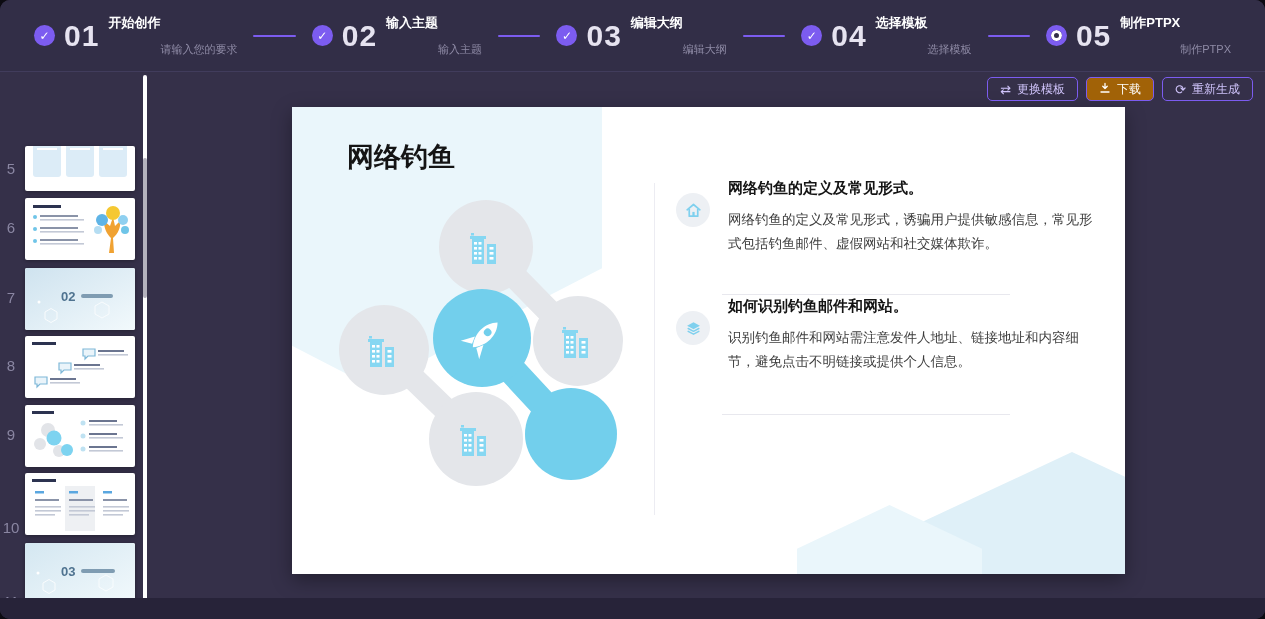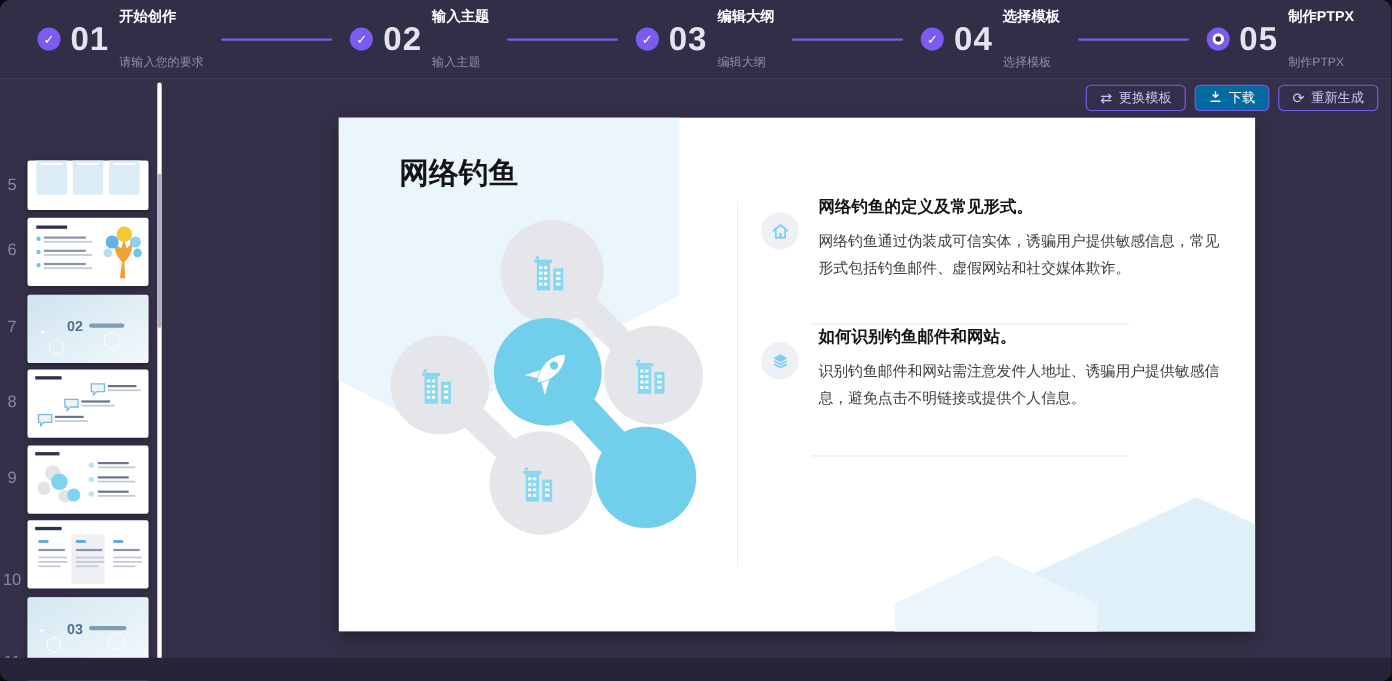--- a/index.html
+++ b/index.html
@@ -8,46 +8,46 @@
 
   
   .topbar { position:absolute; left:0; top:0; right:0; height:72px; background:#322e47;
             border-bottom:1px solid #413c5c; display:flex; align-items:center; padding:0 34px; z-index:5; }
   .step { display:flex; align-items:center; gap:9px; cursor:pointer; }
   .step-check { width:21px; height:21px; border-radius:50%; background:#7c5cf0; color:#fff;
                 font-size:12px; font-weight:bold; display:flex; align-items:center; justify-content:center; }
   .step-ring { width:21px; height:21px; border-radius:50%; border:5px solid #7c5cf0;
                background:#322e47; box-shadow:inset 0 0 0 3px #fff; }
   .step-num { font-size:30px; font-weight:bold; color:#e6e3f0; letter-spacing:1px; }
-  .step-labels { display:flex; flex-direction:column; line-height:1.25; }
+  .step-labels { display:flex; line-height:1.25; }
   .step-title { font-size:13px; font-weight:bold; color:#ffffff; white-space:nowrap; }
   .step-sub { font-size:11px; color:#8f8ba6; white-space:nowrap;margin-top:28px; }
   .step-line { flex:1; height:2px; background:#7c5cf0; margin:0 16px; border-radius:1px; }
 
   
   .actions { position:absolute; top:77px; right:12px; display:flex; gap:8px; z-index:6; }
   .btn { display:flex; align-items:center; gap:6px; height:24px; padding:0 12px; border-radius:5px;
          border:1px solid #7c5cf0; background:transparent; color:#cfc3fa; font-size:12px; cursor:pointer;
          font-family:inherit; }
   .btn .ic { font-size:13px; line-height:1; }
-  .btn.primary { background:#0369a1; color:#fff; }
+  .btn.primary { background:#a16207; color:#fff; }
 
   
   .sidebar { position:absolute; left:0; top:73px; width:150px; bottom:21px; }
   .thumb-num { position:absolute; left:2px; width:18px; text-align:center; color:#8a86a2; font-size:15px; }
   .thumb-card { position:absolute; left:25px; width:110px; height:62px; background:#fff; border-radius:2px;
                 overflow:hidden; cursor:pointer; box-shadow:0 1px 4px rgba(0,0,0,.35); }
   .thumb-card svg { display:block; }
   .scroll-track { position:absolute; left:143px; top:2px; width:4px; height:528px; background:#ffffff;
                   border-radius:2px; }
   .scroll-thumb { position:absolute; left:0; top:83px; width:4px; height:140px; background:#b4b2bd;
                   border-radius:2px; cursor:pointer; }
 
   
-  .slide { position:absolute; left:308px; top:107px; width:833px; height:467px; background:#fff;
+  .slide { position:absolute; left:292px; top:107px; width:833px; height:467px; background:#fff;
            overflow:hidden; box-shadow:0 6px 18px rgba(0,0,0,.35); }
   .hex { clip-path:polygon(50% 0, 100% 25%, 100% 75%, 50% 100%, 0 75%, 0 25%); position:absolute; }
   .hex.tl { left:-150px; top:-195px; width:460px; height:475px; background:#eaf6fb; }
   .hex.br1 { left:630px; top:345px; width:300px; height:280px; background:#dff0f8; }
   .hex.br2 { left:505px; top:398px; width:185px; height:175px; background:#eaf6fb; }
   .slide-title { position:absolute; left:55px; top:32px; font-size:27px; font-weight:bold; color:#141414; }
   .chain-svg { position:absolute; left:0; top:0; width:833px; height:467px; pointer-events:none; }
   .v-divider { position:absolute; left:362px; top:76px; width:1px; height:332px; background:#ececf2; }
   .h-divider { position:absolute; left:430px; width:288px; height:1px; background:#e8e8ee; }
   .section { position:absolute; left:384px; width:428px; padding-left:52px; }
@@ -364,33 +364,33 @@
 
     <div class="section" style="top:72px">
       <span class="sec-icon">
         <svg width="17" height="17" viewBox="0 0 24 24">
           <path d="M3 11 L12 3.5 L21 11" stroke="#7fd0ee" stroke-width="2.4" fill="none" stroke-linecap="round" stroke-linejoin="round"></path>
           <path d="M6 10 V20 H18 V10" stroke="#7fd0ee" stroke-width="2.4" fill="none" stroke-linejoin="round"></path>
           <rect x="10.4" y="14" width="3.2" height="6" fill="#7fd0ee"></rect>
         </svg>
       </span>
       <div class="sec-head">网络钓鱼的定义及常见形式。</div>
-      <div class="sec-body">网络钓鱼通过伪装成可信实体，诱骗用户提供敏感信息，常见形式包括钓鱼邮件、虚假网站和社交媒体欺诈。</div>
+      <div class="sec-body">网络钓鱼的定义及常见形式，诱骗用户提供敏感信息，常见形式包括钓鱼邮件、虚假网站和社交媒体欺诈。</div>
     </div>
     <div class="h-divider" style="top:187px"></div>
 
     <div class="section" style="top:190px">
       <span class="sec-icon">
         <svg width="17" height="17" viewBox="0 0 24 24">
           <path d="M12 3 L21 8 L12 13 L3 8 Z" fill="#7fd0ee"></path>
           <path d="M4.5 12 L12 16 L19.5 12" stroke="#7fd0ee" stroke-width="2.2" fill="none" stroke-linecap="round" stroke-linejoin="round"></path>
           <path d="M4.5 16 L12 20 L19.5 16" stroke="#7fd0ee" stroke-width="2.2" fill="none" stroke-linecap="round" stroke-linejoin="round"></path>
         </svg>
       </span>
       <div class="sec-head">如何识别钓鱼邮件和网站。</div>
-      <div class="sec-body">识别钓鱼邮件和网站需注意发件人地址、诱骗用户提供敏感信息，避免点击不明链接或提供个人信息。</div>
+      <div class="sec-body">识别钓鱼邮件和网站需注意发件人地址、链接地址和内容细节，避免点击不明链接或提供个人信息。</div>
     </div>
     <div class="h-divider" style="top:307px"></div>
 
   </div>
 
   <div class="bottom-strip"></div>
 </div>
 
 </body></html>

